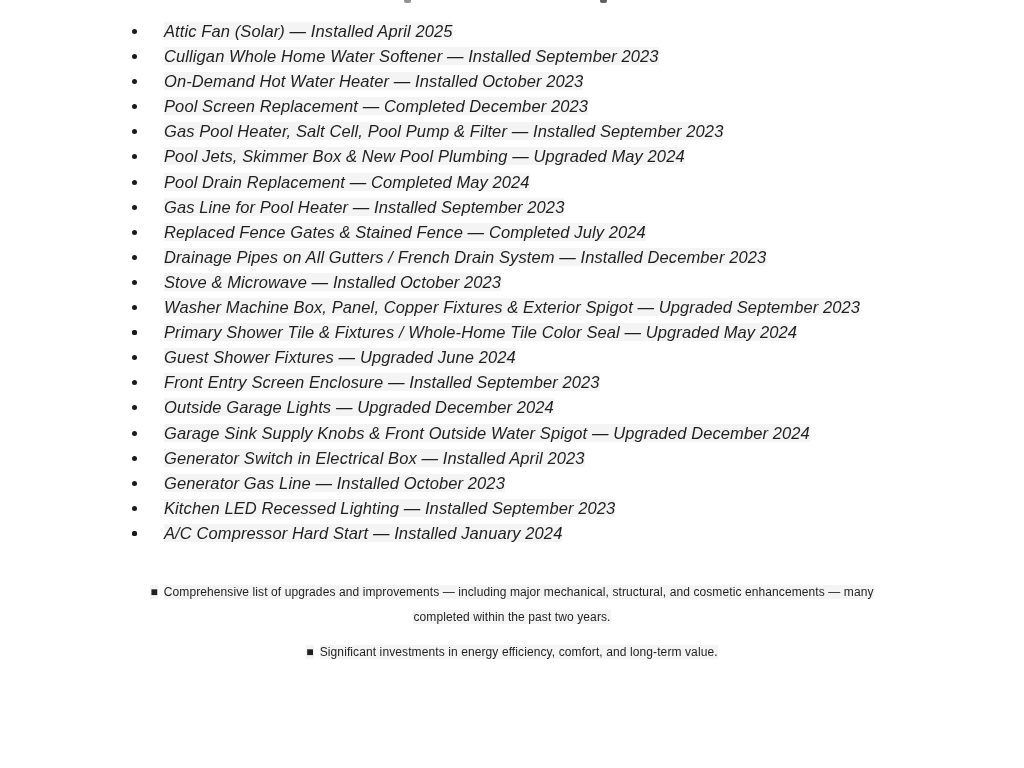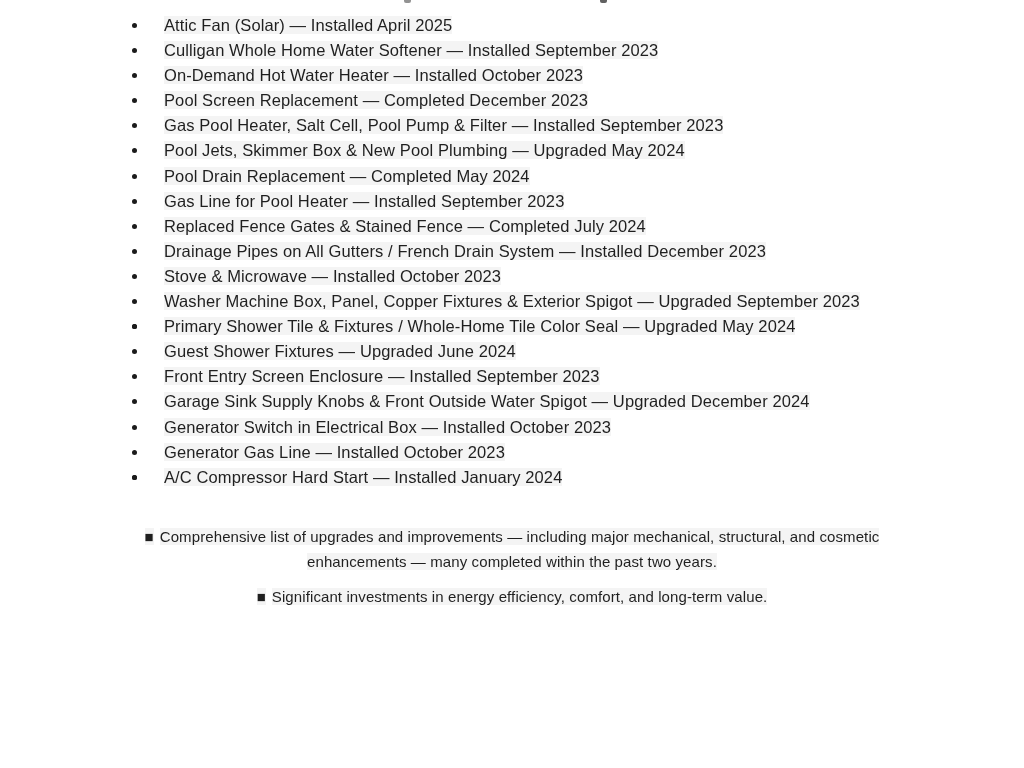--- a/index.html
+++ b/index.html
@@ -21,22 +21,23 @@
     top: 0;
     height: 3px;
     background: #3a3a3a;
     border-radius: 0 0 2px 2px;
   }
   .remnant.r1 { left: 404px; width: 7px; opacity: .55; }
   .remnant.r2 { left: 600px; width: 7px; opacity: .8; }
 
   ul.upgrade-list {
     list-style: none;
-    margin: 13px 0 0 0;
+    margin: 19px 0 0 0;
     padding: 0 12px 0 121px;
+    font-style: italic;
   }
   ul.upgrade-list li {
     position: relative;
     padding-left: 43px;
     max-width: 732px;
     font-size: 16.5px;
     line-height: 25.1px;
     letter-spacing: 0.1px;
   }
   .dot {
@@ -50,21 +51,21 @@
   }
   .txt {
     background: #f4f4f4;
   }
 
   .summary {
     margin-top: 34px;
   }
   .para {
     text-align: center;
-    font-size: 15px;
+    font-size: 12px;
     line-height: 25px;
     margin: 0 auto;
     letter-spacing: 0.1px;
   }
   .para-1 { max-width: 758px; margin-bottom: 10px; }
   .para-2 { max-width: 920px; text-align: center; }
   .sq {
     margin-right: 6px;
     background: #f4f4f4;
   }
@@ -92,23 +93,25 @@
     <li><span class="dot"></span><span class="txt">Pool Drain Replacement — Completed May 2024</span></li>
     <li><span class="dot"></span><span class="txt">Gas Line for Pool Heater — Installed September 2023</span></li>
     <li><span class="dot"></span><span class="txt">Replaced Fence Gates &amp; Stained Fence — Completed July 2024</span></li>
     <li><span class="dot"></span><span class="txt">Drainage Pipes on All Gutters / French Drain System — Installed December 2023</span></li>
     <li><span class="dot"></span><span class="txt">Stove &amp; Microwave — Installed October 2023</span></li>
     <li><span class="dot"></span><span class="txt">Washer Machine Box, Panel, Copper Fixtures &amp; Exterior Spigot — Upgraded September 2023</span></li>
     <li><span class="dot"></span></li>
     <li><span class="dot"></span><span class="txt">Primary Shower Tile &amp; Fixtures / Whole-Home Tile Color Seal — Upgraded May 2024</span></li>
     <li><span class="dot"></span><span class="txt">Guest Shower Fixtures — Upgraded June 2024</span></li>
     <li><span class="dot"></span><span class="txt">Front Entry Screen Enclosure — Installed September 2023</span></li>
+    <li><span class="dot"></span><span class="txt">Outside Garage Lights — Upgraded December 2024</span></li>
     <li><span class="dot"></span><span class="txt">Garage Sink Supply Knobs &amp; Front Outside Water Spigot — Upgraded December 2024</span></li>
-    <li><span class="dot"></span><span class="txt">Generator Switch in Electrical Box — Installed October 2023</span></li>
+    <li><span class="dot"></span><span class="txt">Generator Switch in Electrical Box — Installed April 2023</span></li>
     <li><span class="dot"></span><span class="txt">Generator Gas Line — Installed October 2023</span></li>
+    <li><span class="dot"></span><span class="txt">Kitchen LED Recessed Lighting — Installed September 2023</span></li>
     <li><span class="dot"></span></li>
     <li><span class="dot"></span><span class="txt">A/C Compressor Hard Start — Installed January 2024</span></li>
   </ul>
 
   <div class="summary">
     <p class="para para-1"><span class="sq">■</span><span class="stxt">Comprehensive list of upgrades and improvements — including major mechanical, structural, and cosmetic enhancements — many completed within the past two years.</span></p>
     <p class="para para-2"><span class="sq">■</span><span class="stxt">Significant investments in energy efficiency, comfort, and long-term value.</span></p>
   </div>
 
 </div>

